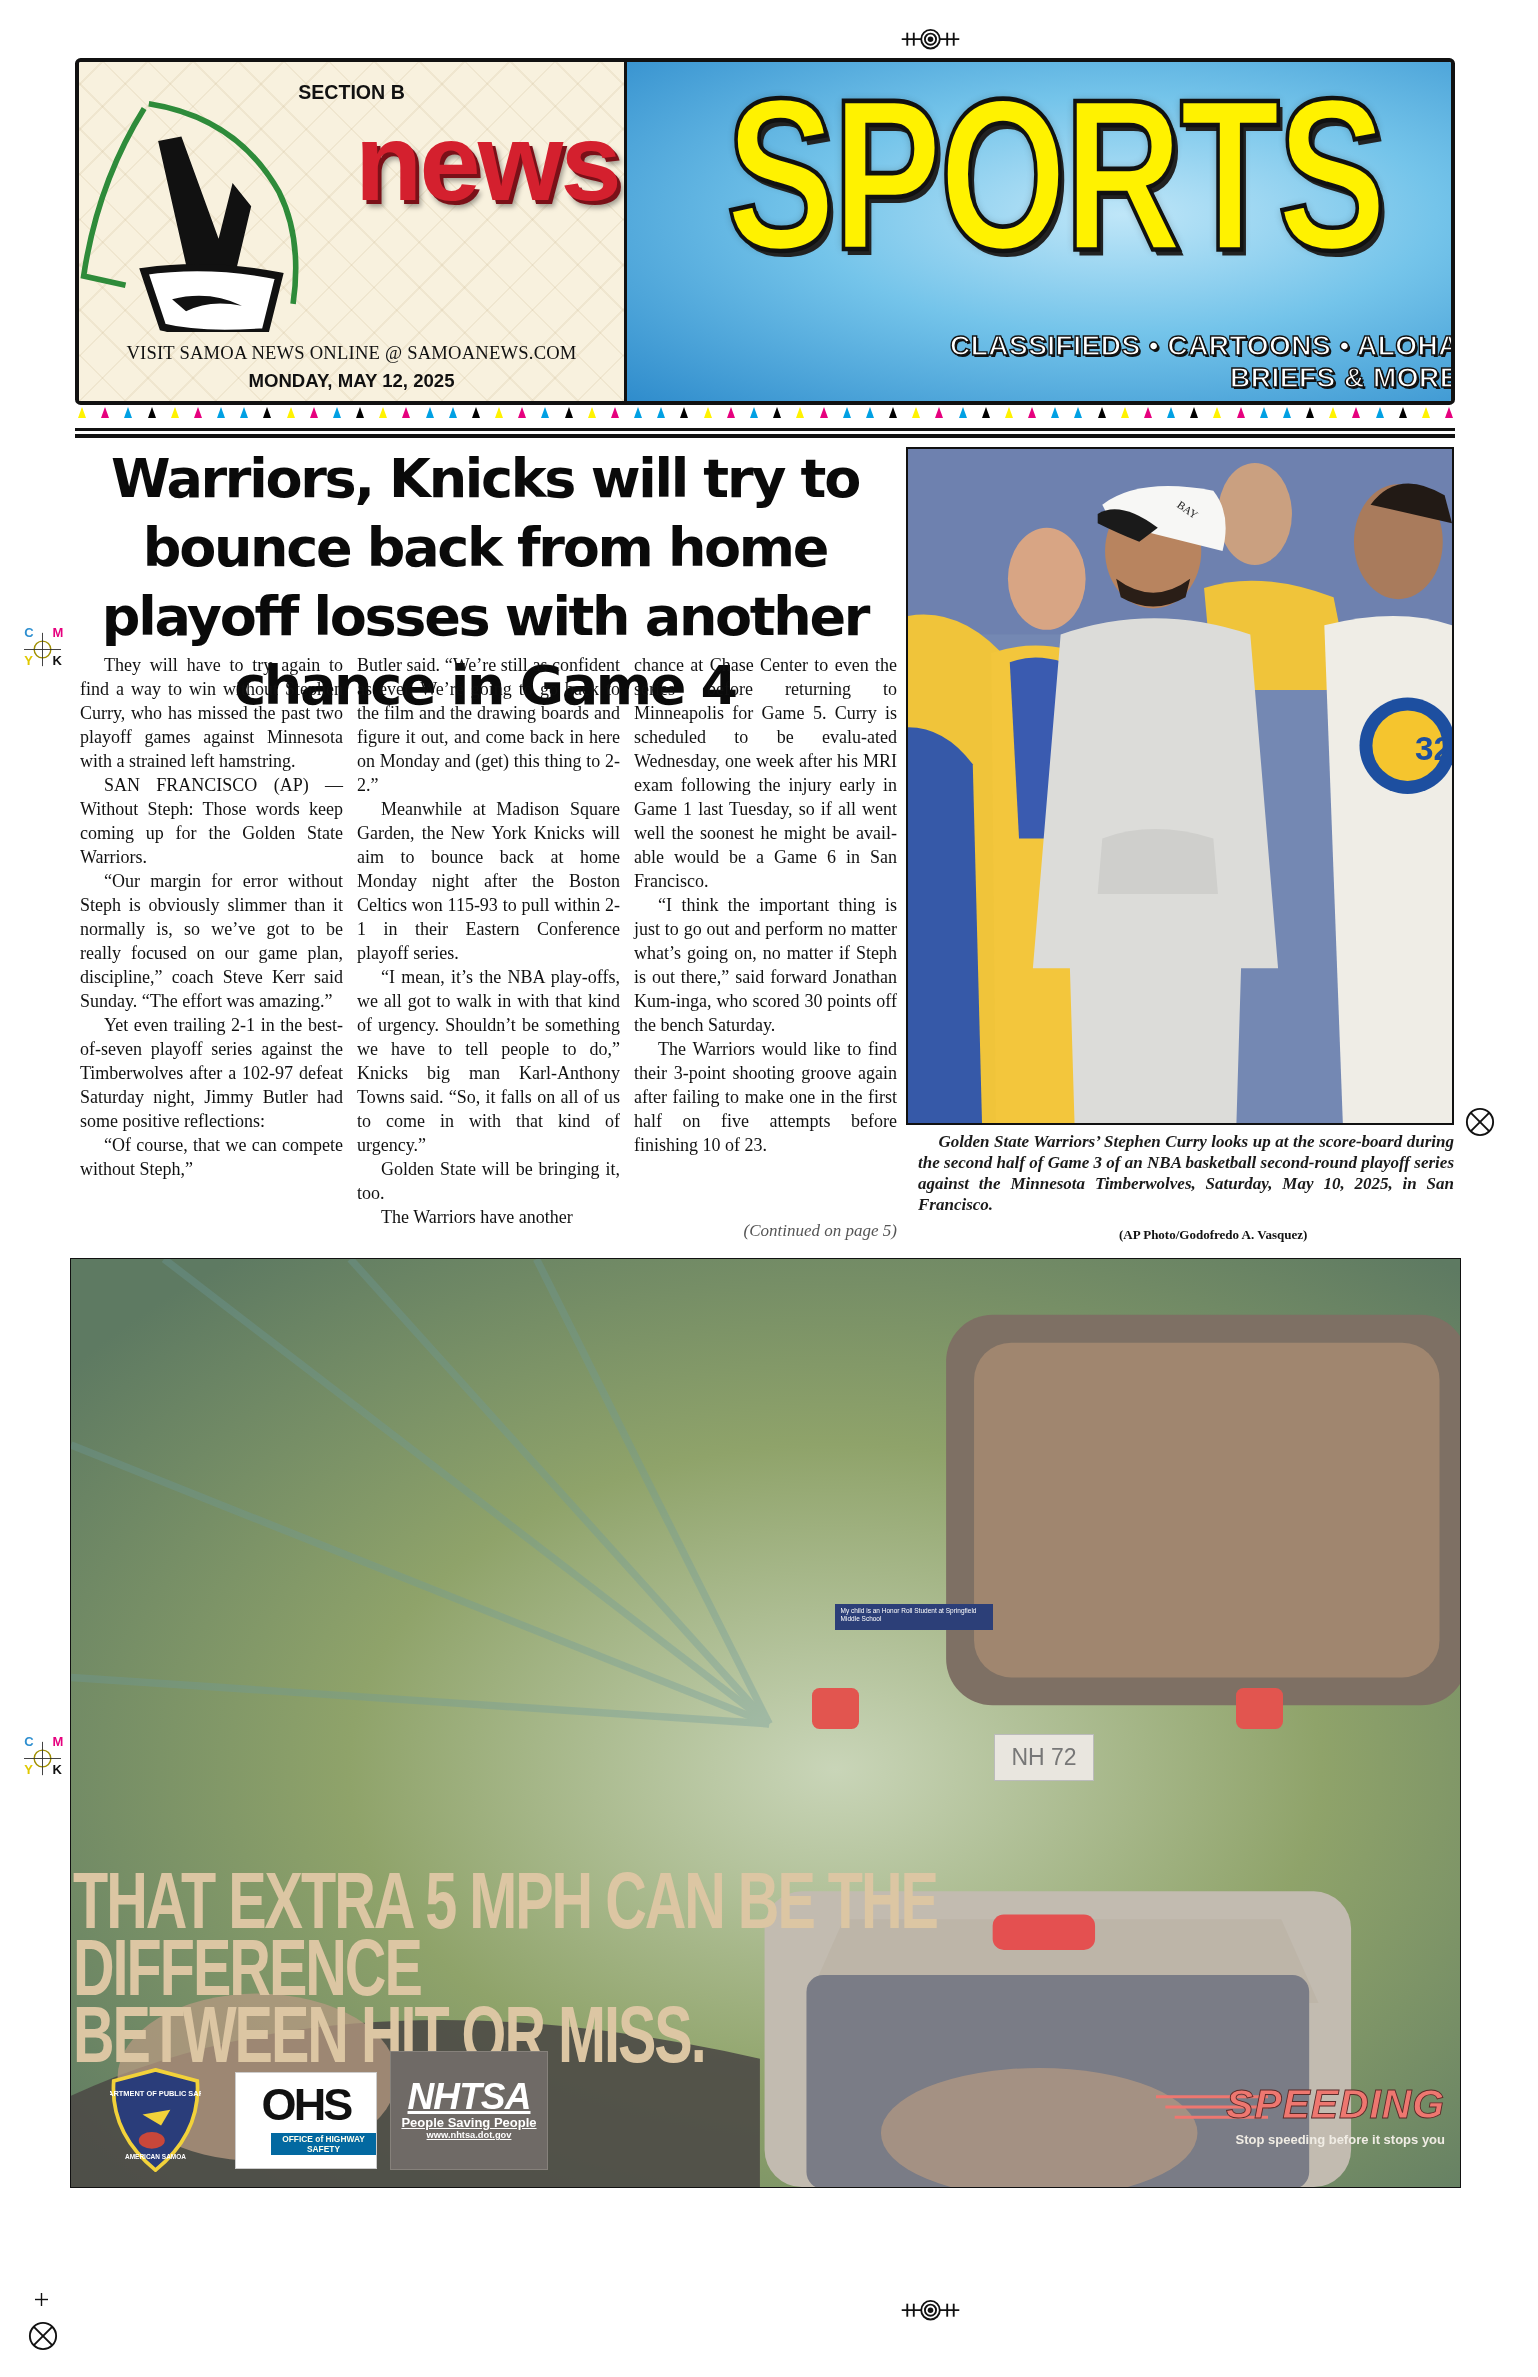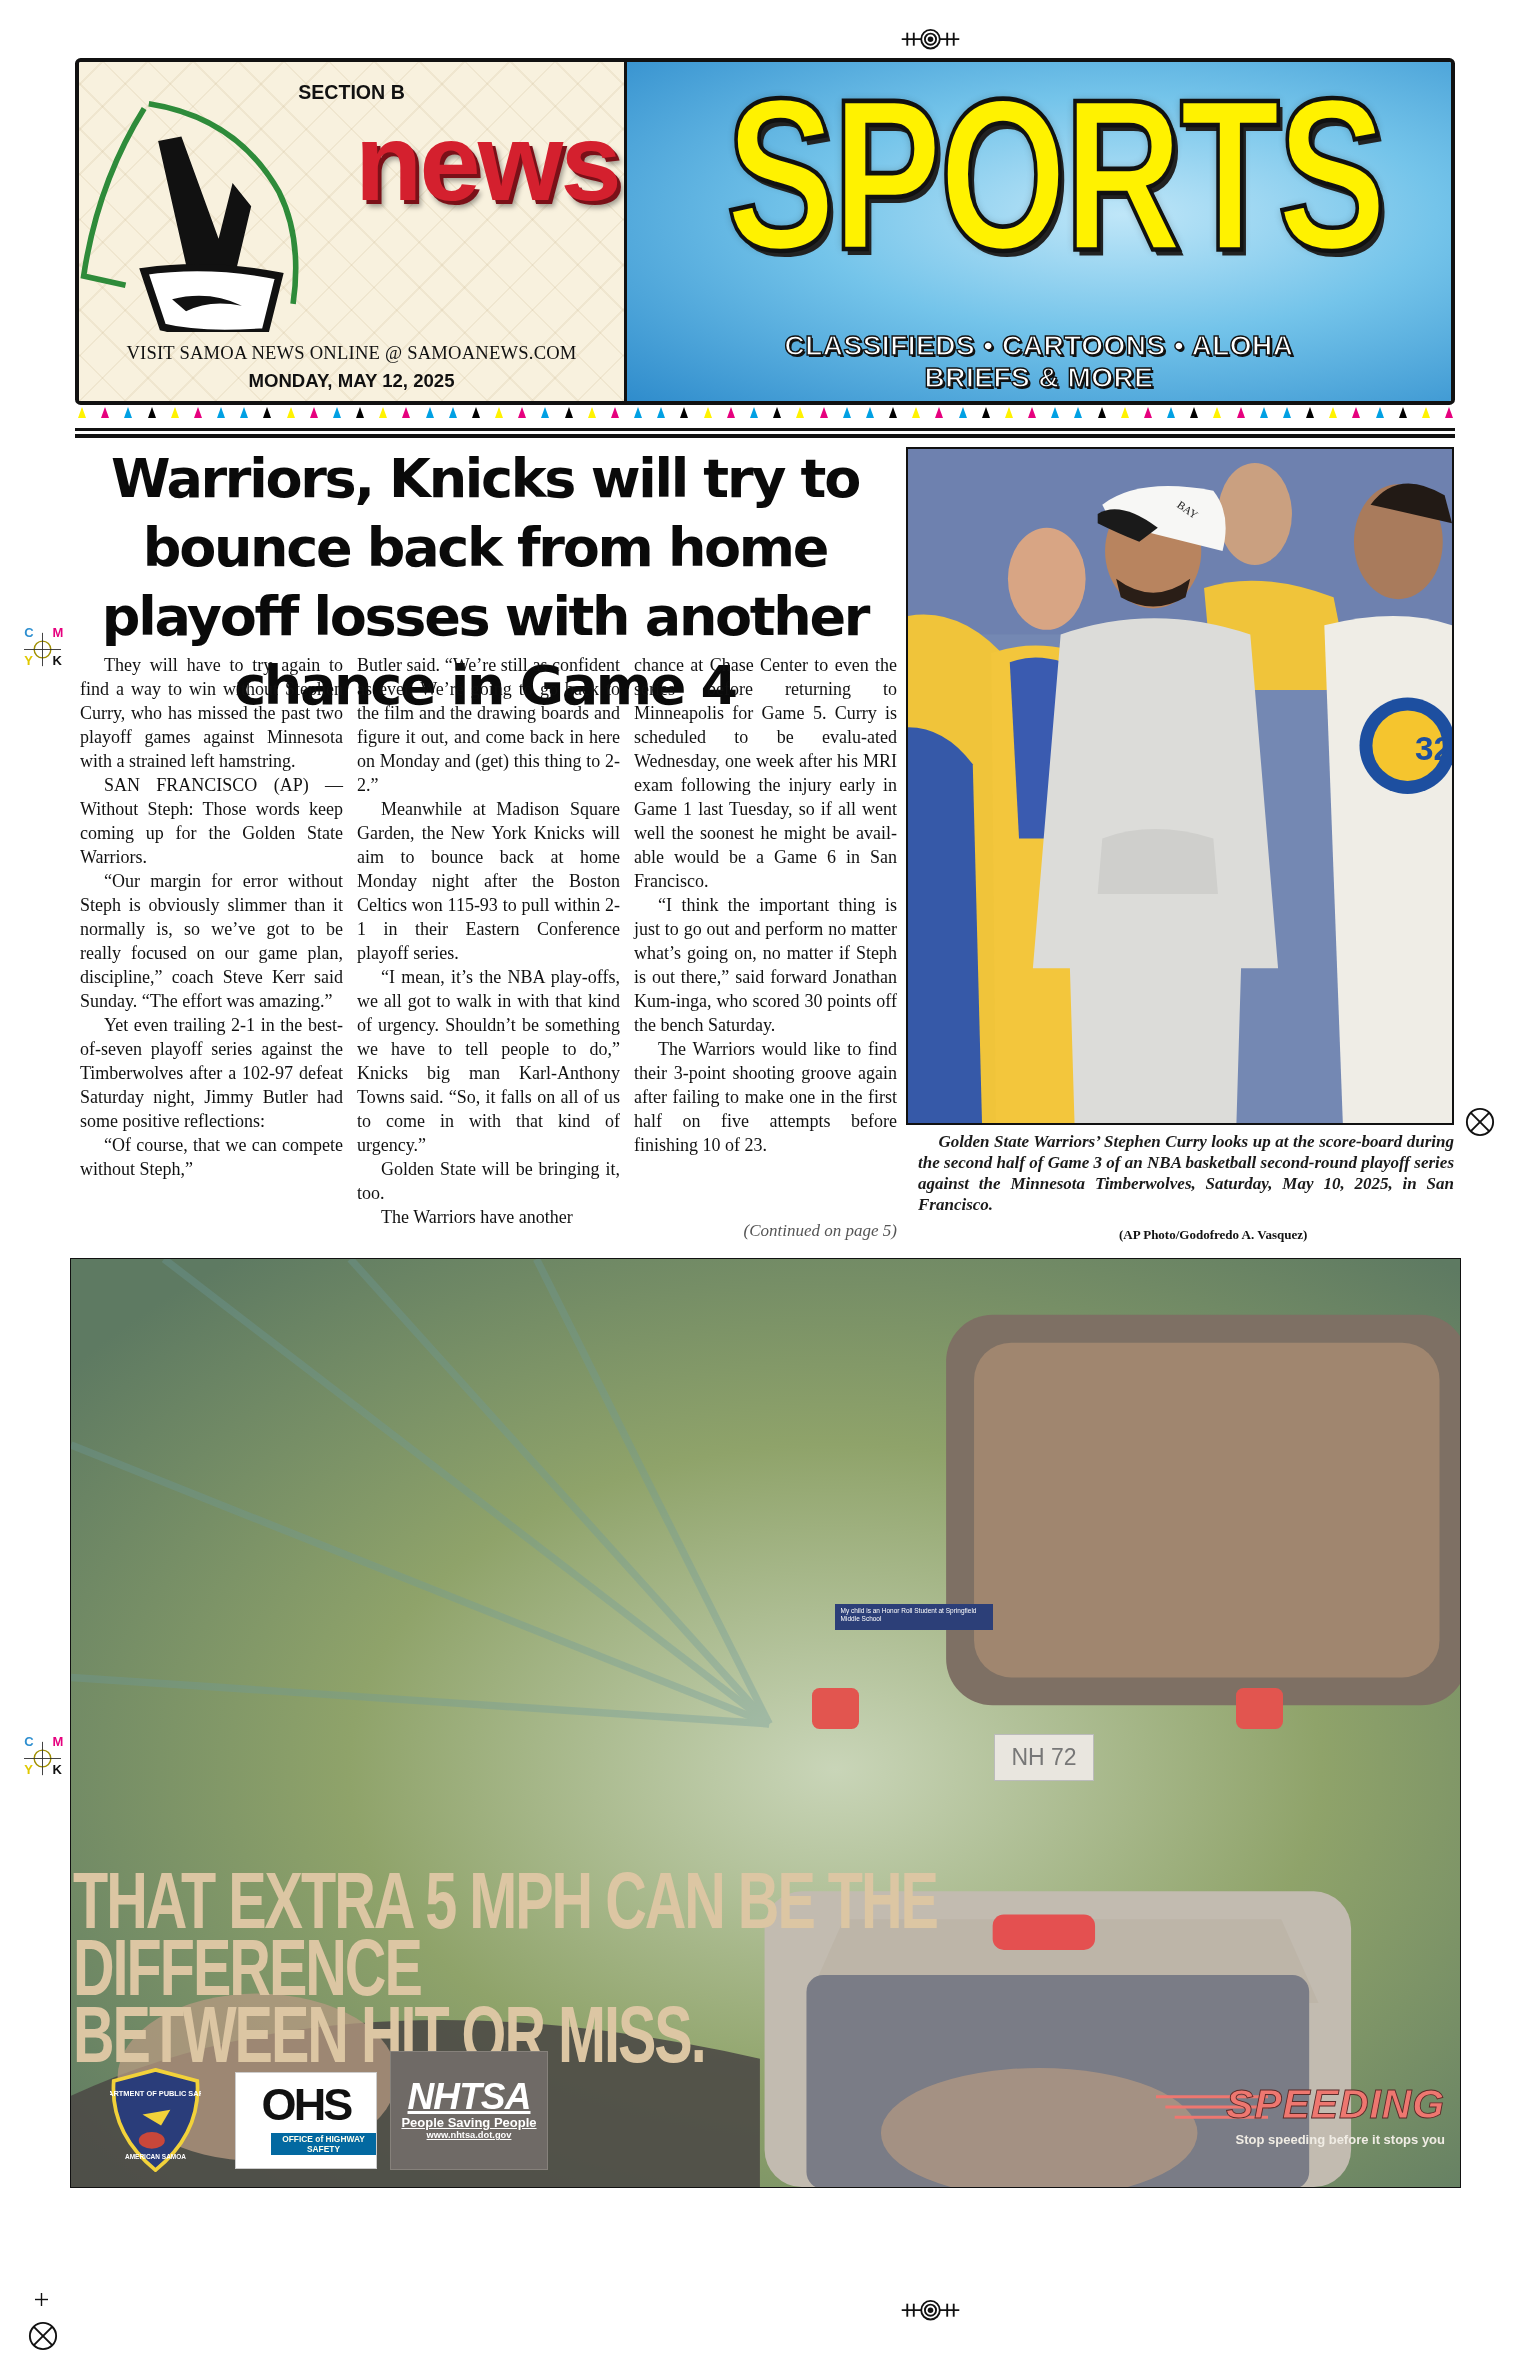--- a/index.html
+++ b/index.html
@@ -56,21 +56,21 @@
   }
   .sports-word {
     position: absolute; left: 0; width: 100%; top: 3.7px; text-align: center;
     font-family: "Liberation Sans", sans-serif; font-weight: bold;
     font-size: 216px; line-height: 1; color: #fff200; letter-spacing: -3.7px;
     transform: scaleX(0.76); transform-origin: center top;
     -webkit-text-stroke: 4.7px #111;
     text-shadow: 5.6px 5.6px 0 #222, 0 0 9.3px rgba(0,0,0,0.3);
   }
   .sub-line {
-    position: absolute; left: 0; width: 100%; text-align: center;
+    position: absolute; left: 8px; width: 100%; text-align: right;
     font-family: "Liberation Sans", sans-serif; font-weight: bold; font-size: 28px;
     color: #fff; -webkit-text-stroke: 1.4px #111; letter-spacing: 0.5px;
     text-shadow: 1.9px 1.9px 0 #111;
   }
   .sub-1 { top: 268px; }
   .sub-2 { top: 300px; }
 
   .triangles { left: 78px; top: 407px; width: 1376px; height: 13px; display: flex; justify-content: space-between; }
   .tri { width: 0; height: 0; border-left: 4.7px solid transparent; border-right: 4.7px solid transparent; border-bottom: 11.2px solid #000; }
 

